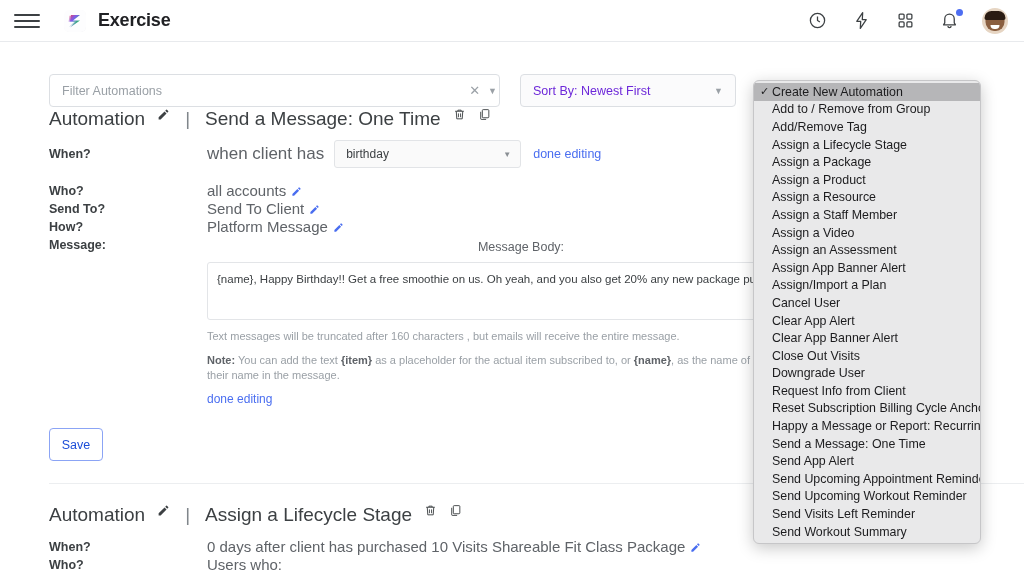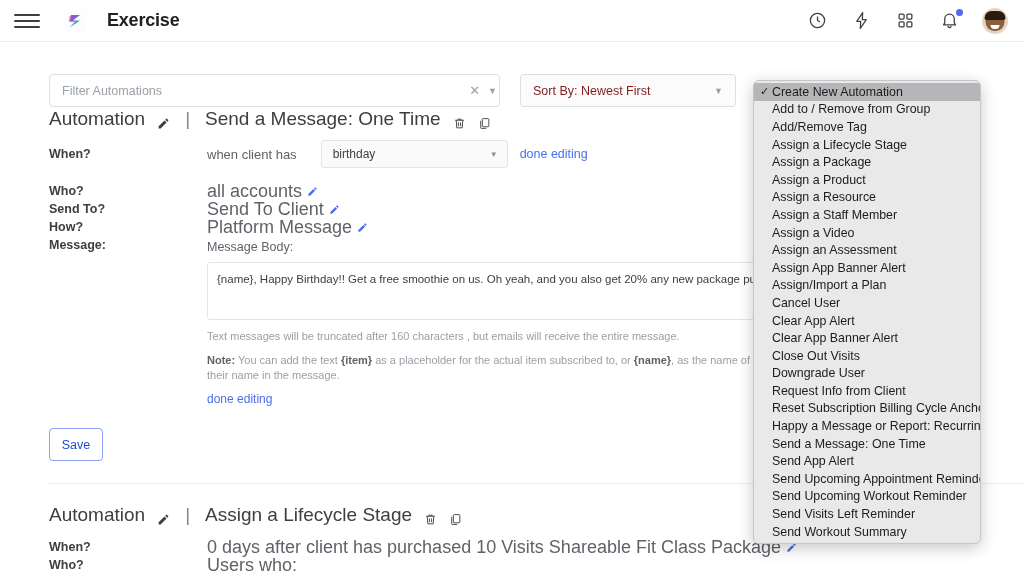--- a/index.html
+++ b/index.html
@@ -15,21 +15,21 @@
 
   
   .topbar{
     position:absolute; top:0; left:0; width:1024px; height:42px;
     background:#ffffff; border-bottom:1px solid #e8eaed;
     display:flex; align-items:center; z-index:30;
   }
   .hamburger{ width:26px; height:20px; margin-left:14px; display:flex; flex-direction:column;
     justify-content:center; gap:4px; cursor:pointer; }
   .hamburger span{ display:block; height:2px; background:#3c4043; border-radius:1px; }
-  .brand{ display:flex; align-items:center; gap:21px; margin-left:24px; }
+  .brand{ display:flex; align-items:center; gap:12px; margin-left:24px; }
   .logo{ width:22px; height:22px; border-radius:5px; position:relative; overflow:hidden;
     background:linear-gradient(135deg,#ffffff 0%,#f2f2f4 100%); }
   .logo svg{ position:absolute; inset:0; }
   .brand-name{ font-size:18px; font-weight:bold; color:#202124; letter-spacing:-0.2px; }
   .topicons{ margin-left:auto; display:flex; align-items:center; gap:22px; margin-right:16px; }
   .ticon{ width:22px; height:22px; display:flex; align-items:center; justify-content:center;
     color:#3c4043; cursor:pointer; position:relative; }
   .badge-dot{ position:absolute; top:-1px; right:-3px; width:7px; height:7px; border-radius:50%;
     background:#4e6ef2; }
   .avatar{ width:26px; height:26px; border-radius:50%; overflow:hidden; position:relative;
@@ -49,48 +49,48 @@
     display:flex; align-items:center; padding:0 0 0 12px;
   }
   .filter-ph{ font-size:12.5px; color:#9aa0a6; flex:1; }
   .fx{ color:#9aa0a6; font-size:13px; padding:0 8px; cursor:pointer; }
   .fcaret{ color:#9aa0a6; font-size:9px; cursor:pointer; padding-right:2px; }
   .sort-box{
     position:absolute; left:520px; top:0; width:216px; height:33px;
     border:1px solid #dcdfe3; border-radius:4px; background:#fbfbfc;
     display:flex; align-items:center; padding:0 10px 0 12px;
   }
-  .sort-label{ font-size:12.5px; color:#7f1d1d; flex:1; }
+  .sort-label{ font-size:12.5px; color:#6d28d9; flex:1; }
 
   
   .content{ position:absolute; top:108px; left:0; width:1024px; height:467px; }
   .auto-card{ position:relative; padding:0 0 0 49px; }
   .auto-title{
-    display:flex; align-items:flex-end; gap:12px;
+    display:flex; align-items:flex-start; gap:12px;
     font-size:19px; color:#3c4043; font-weight:normal; margin:0; white-space:nowrap;
   }
   .auto-title .pipe{ color:#80868b; margin:0 3px; font-weight:300; }
   .icon-btn{ display:inline-flex; align-items:center; justify-content:center; cursor:pointer; }
 
   .rows{ margin-top:14px; }
   .row{ display:flex; align-items:flex-start; line-height:18px; }
   .rlabel{ width:158px; flex:none; font-size:12.5px; font-weight:bold; color:#3c4043; }
-  .rval{ font-size:18px; color:#5f6368; display:flex; align-items:center; gap:5px; }
+  .rval{ font-size:15px; color:#5f6368; display:flex; align-items:center; gap:5px; }
 
   .when-row{ display:flex; align-items:center; margin-top:10px; }
   .when-lbl{ width:158px; flex:none; font-size:12.5px; font-weight:bold; color:#3c4043; }
-  .whenclient{ font-size:13px; color:#5f6368; margin-right:24px; }
+  .whenclient{ font-size:17px; color:#5f6368; margin-right:10px; }
   .sel{
     width:187px; height:28px; border:1px solid #e2e4e7; border-radius:3px; background:#fafafa;
     display:flex; align-items:center; padding:0 9px 0 11px; font-size:12px; color:#3c4043;
   }
   .sel .scaret{ margin-left:auto; color:#8a8f94; font-size:8px; }
   .link{ color:#4a6ef0; font-size:12.5px; cursor:pointer; margin-left:12px; }
 
-  .msgbody{ font-size:12.5px; color:#5f6368; margin-top:2px; }
+  .msgbody{ font-size:12.5px; color:#5f6368; margin-top:2px;text-align:center; }
   .textarea{
     margin-top:6px; width:628px; height:58px; border:1px solid #e3e5e8; border-radius:3px;
     background:#fff; padding:7px 9px; font-size:11.5px; color:#3c4043; overflow:hidden;
     white-space:nowrap;
   }
   .hint{ font-size:11px; color:#9aa0a6; margin-top:7px; }
   .note{ font-size:11px; color:#9aa0a6; margin-top:8px; width:628px; line-height:15px; }
   .note b{ color:#5f6368; }
   .done2{ color:#4a6ef0; font-size:12px; cursor:pointer; margin-top:7px; display:inline-block; }
 

